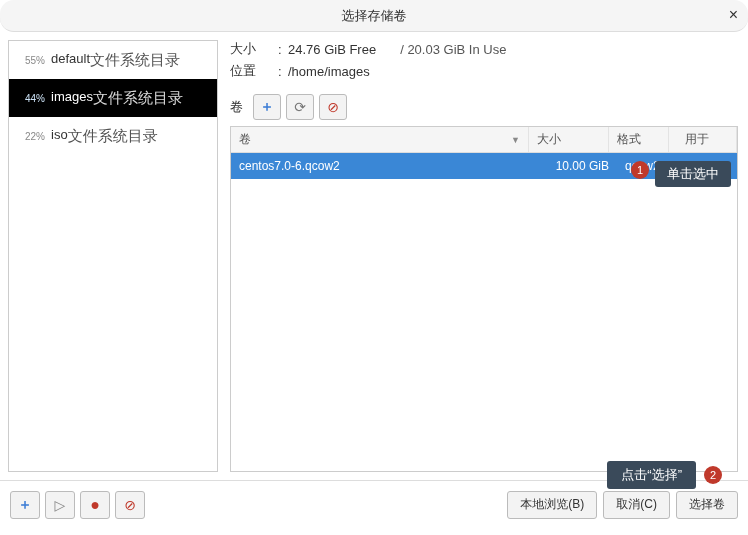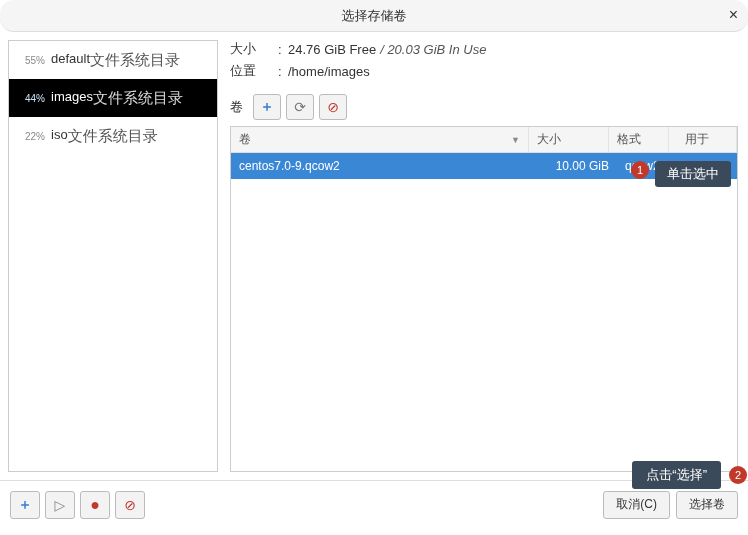--- a/index.html
+++ b/index.html
@@ -14,21 +14,21 @@
 .pool.selected .pct { color: #cde3f7; }
 .pool .ptxt { display: flex; flex-direction: row; line-height: 1.25; }
 .pool .pname { font-size: 13px; }
 .pool .ptype { font-size: 15px; opacity: 0.85; }
 .right { flex: 1; padding: 8px 10px 8px 12px; display: flex; flex-direction: column; }
 .info { margin-bottom: 6px; }
 .info-row { display: flex; align-items: center; margin-bottom: 4px; }
 .info-row .lbl { width: 48px; }
 .info-row .sep { width: 10px; }
 .info-row .free { margin-right: 4px; }
-.info-row .inuse { font-style: italic; color: #555; }
+.info-row .inuse { color: #555; margin-left: 20px; }
 .volrow { display: flex; align-items: center; margin: 4px 0 6px 0; }
 .volrow .lbl { margin-right: 10px; }
 .btn { width: 28px; height: 26px; border: 1px solid #bbb; border-radius: 3px; background: #f3f3f3; margin-right: 5px; display: inline-flex; align-items: center; justify-content: center; cursor: pointer; font-size: 14px; }
 .plus { color: #3a7bd5; font-weight: bold; }
 .refresh { color: #777; }
 .del { color: #c0392b; }
 .table { flex: 1; border: 1px solid #ccc; background: #fff; display: flex; flex-direction: column; position: relative; }
 .thead { display: flex; height: 26px; align-items: center; background: #f5f5f5; border-bottom: 1px solid #ddd; font-size: 12px; color: #555; }
 .th { padding: 0 8px; border-right: 1px solid #e3e3e3; display: flex; align-items: center; height: 100%; }
 .th.c1 { flex: 1; justify-content: space-between; }
@@ -46,21 +46,21 @@
 .annot .num { width: 18px; height: 18px; border-radius: 50%; background: #c0392b; color: #fff; font-size: 11px; display: flex; align-items: center; justify-content: center; margin-right: 6px; }
 .annot .bubble { background: #3a4a5a; color: #fff; padding: 4px 12px; border-radius: 3px; font-size: 13px; white-space: nowrap; margin-top: 9px; }
 .a1 { top: 25px; right: 6px; }
 .footer { height: 48px; border-top: 1px solid #ddd; display: flex; align-items: center; padding: 0 10px; position: relative; }
 .footer-left { display: flex; }
 .footer .btn { width: 30px; height: 28px; }
 .play { color: #888; }
 .rec { color: #c0392b; font-size: 16px; }
 .footer-right { margin-left: auto; display: flex; }
 .txtbtn { height: 28px; padding: 0 12px; border: 1px solid #bbb; border-radius: 3px; background: #f3f3f3; margin-left: 6px; display: flex; align-items: center; cursor: pointer; font-size: 12px; }
-.annot2 { position: absolute; right: 1px; top: -20px; display: flex; align-items: center; }
+.annot2 { position: absolute; right: 26px; top: -20px; display: flex; align-items: center; }
 .annot2 .bubble { background: #3a4a5a; color: #fff; padding: 5px 14px; border-radius: 3px; font-size: 13px; margin-right: 8px; }
 .annot2 .num { width: 18px; height: 18px; border-radius: 50%; background: #c0392b; color: #fff; font-size: 11px; display: flex; align-items: center; justify-content: center; }
 </style>
 </head>
 <body>
 
 <div class="titlebar">
   <span>选择存储卷</span>
   <span class="close">×</span>
 </div>
@@ -116,41 +116,42 @@
       <div class="thead">
         <div class="th c1">
           <span>卷</span>
           <span class="sorticon">▼</span>
         </div>
         <div class="th c2">大小</div>
         <div class="th c3">格式</div>
         <div class="th c4">用于</div>
       </div>
       <div class="trow">
-        <div class="td c1">centos7.0-9.qcow2</div>
+        <div class="td c1">centos7.0-6.qcow2</div>
         <div class="td c2">10.00 GiB</div>
         <div class="td c3">qcow2</div>
         <div class="td c4"></div>
       </div>
       <div class="annot a1">
         <span class="num">1</span>
         <span class="bubble">单击选中</span>
       </div>
     </div>
   </div>
 </div>
 
 <div class="footer">
   <div class="footer-left">
     <span class="btn plus">＋</span>
     <span class="btn play">▷</span>
     <span class="btn rec">●</span>
     <span class="btn del">⊘</span>
   </div>
   <div class="footer-right">
+    <span class="txtbtn">本地浏览(B)</span>
     <span class="txtbtn">取消(C)</span>
     <span class="txtbtn">选择卷</span>
   </div>
   <div class="annot2">
     <span class="bubble">点击“选择”</span>
     <span class="num">2</span>
   </div>
 </div>
 
 </body></html>

